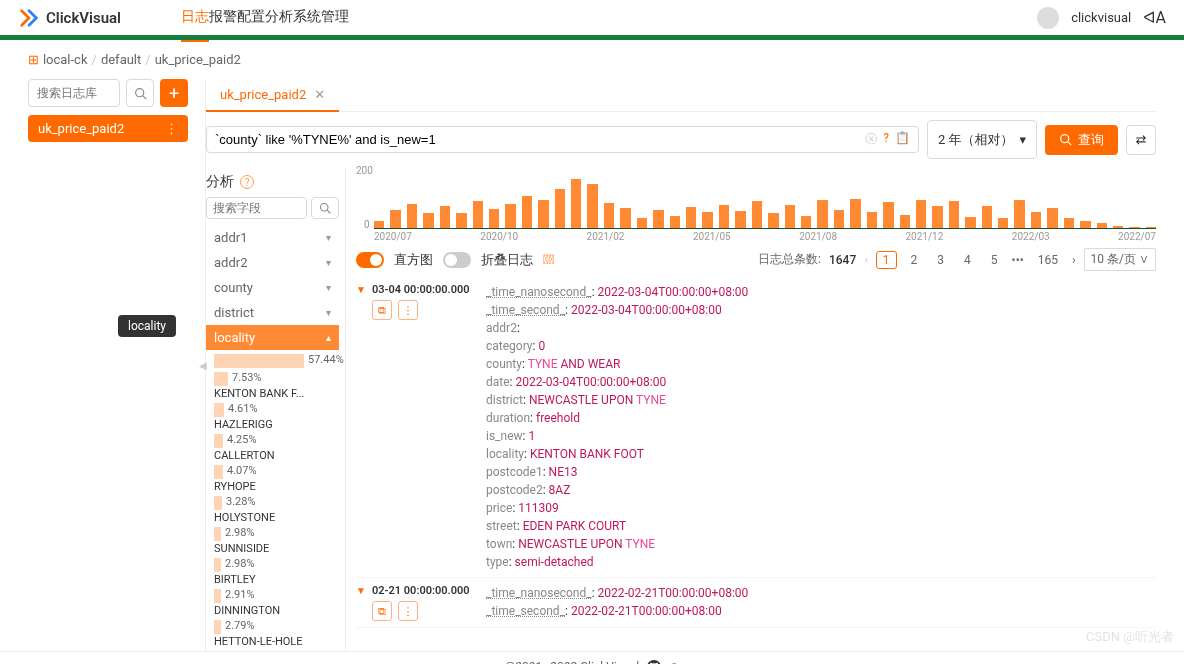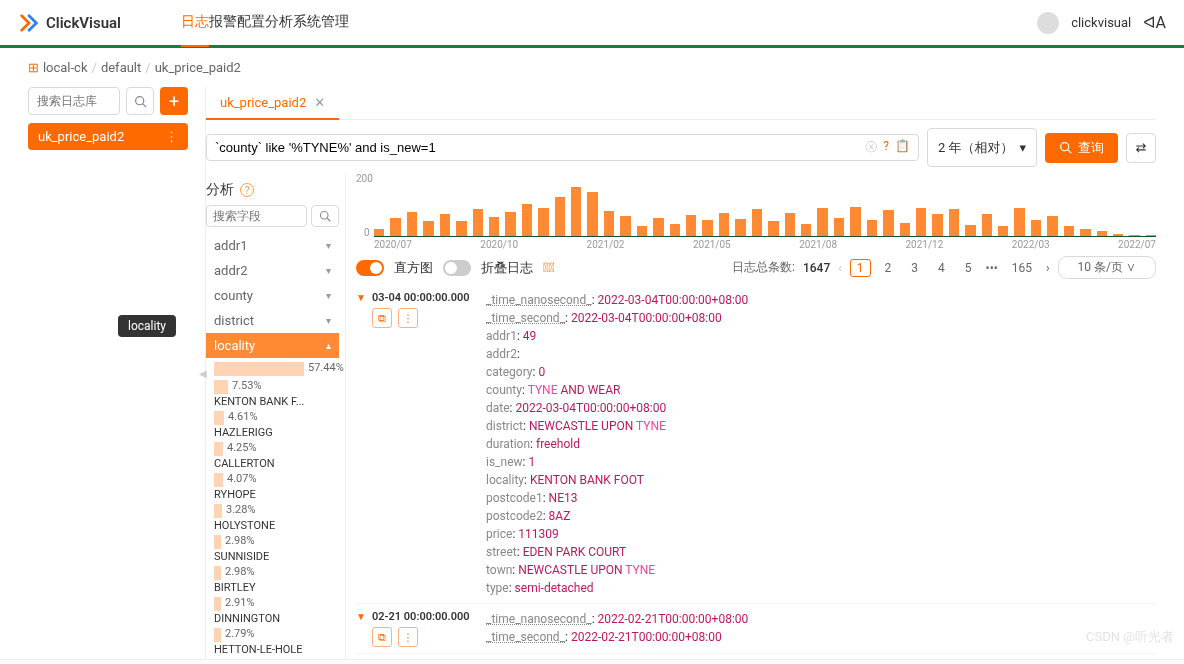--- a/index.html
+++ b/index.html
@@ -1,17 +1,17 @@
 <!DOCTYPE html>
 <html><head>
 <meta charset="utf-8">
 <style>
 * { box-sizing: border-box; margin: 0; padding: 0; }
 body { font-family: -apple-system, "Segoe UI", Roboto, "PingFang SC", "Microsoft YaHei", sans-serif; font-size: 13px; color: #333; background: #fff; }
-.topbar { display: flex; align-items: center; height: 48px; padding: 0 18px; border-bottom: 3px solid #15803d; }
+.topbar { display: flex; align-items: center; height: 40px; padding: 0 18px; border-bottom: 5px solid #15803d; }
 .logo { display: flex; align-items: center; font-weight: 600; font-size: 15px; }
 .logo svg { margin-right: 6px; }
 .nav { display: flex; margin-left: 60px; }
 .nav-item { font-size: 14px; color: #333; padding: 14px 0; cursor: pointer; }
 .nav-item.active { color: #ff6a00; border-bottom: 2px solid #ff6a00; }
 .topbar-right { margin-left: auto; display: flex; align-items: center; gap: 12px; }
 .avatar { width: 22px; height: 22px; border-radius: 50%; background: #ddd; }
 .user-name { font-size: 13px; }
 .translate-icon { font-size: 16px; }
 
@@ -70,21 +70,21 @@
 .switch { width: 28px; height: 16px; border-radius: 8px; position: relative; cursor: pointer; }
 .switch.on { background: #ff6a00; }
 .switch.off { background: #ccc; }
 .switch::after { content: ""; position: absolute; width: 12px; height: 12px; background: #fff; border-radius: 50%; top: 2px; }
 .switch.on::after { right: 2px; }
 .switch.off::after { left: 2px; }
 .hide-icon { color: #ff6a00; }
 .pagination { margin-left: auto; display: flex; align-items: center; gap: 8px; font-size: 12px; color: #666; }
 .page-num { padding: 1px 6px; cursor: pointer; }
 .page-num.active { border: 1px solid #ff6a00; color: #ff6a00; border-radius: 3px; }
-.page-size { border: 1px solid #d9d9d9; border-radius: 9px; padding: 2px 19px; }
+.page-size { border: 1px solid #d9d9d9; border-radius: 2px; padding: 2px 6px; }
 
 .log-list { flex: 1; overflow-y: auto; }
 .log-entry { display: flex; padding: 6px 0; border-bottom: 1px solid #f5f5f5; font-size: 12px; }
 .log-entry-left { width: 130px; flex-shrink: 0; }
 .log-ts-row { display: flex; align-items: center; gap: 6px; }
 .log-caret { color: #ff6a00; font-size: 10px; }
 .log-ts { font-weight: 600; font-size: 11px; }
 .log-actions { display: flex; gap: 6px; margin-top: 4px; margin-left: 16px; }
 .log-action-btn { border: 1px solid #ffb080; border-radius: 3px; width: 20px; height: 20px; display: flex; align-items: center; justify-content: center; color: #ff6a00; cursor: pointer; font-size: 11px; }
 .log-body { flex: 1; line-height: 1.5; }
@@ -381,21 +381,20 @@
                     <span class="log-ts">03-04 00:00:00.000</span>
                   </div>
       <div class="log-actions">
         <div class="log-action-btn">⧉</div>
         <div class="log-action-btn">⋮</div>
       </div>
     </div>
     <div class="log-body">
                   <div class="log-field"><span class="fkey" style="text-decoration:underline dotted;">_time_nanosecond_</span>: <span class="fval">2022-03-04T00:00:00+08:00</span></div>
                   <div class="log-field"><span class="fkey" style="text-decoration:underline dotted;">_time_second_</span>: <span class="fval">2022-03-04T00:00:00+08:00</span></div>
-                  <div class="log-field"><span class="fkey">addr1</span>: <span class="fval">49</span></div>
                   <div class="log-field"><span class="fkey">addr2</span>: <span class="fval"></span></div>
                   <div class="log-field"><span class="fkey">category</span>: <span class="fval">0</span></div>
                   <div class="log-field"><span class="fkey">county</span>: <span class="hl">TYNE</span><span class="fval"> AND WEAR</span></div>
                   <div class="log-field"><span class="fkey">date</span>: <span class="fval">2022-03-04T00:00:00+08:00</span></div>
                   <div class="log-field"><span class="fkey">district</span>: <span class="fval">NEWCASTLE UPON </span><span class="hl">TYNE</span></div>
                   <div class="log-field"><span class="fkey">duration</span>: <span class="fval">freehold</span></div>
                   <div class="log-field"><span class="fkey">is_new</span>: <span class="fval">1</span></div>
                   <div class="log-field"><span class="fkey">locality</span>: <span class="fval">KENTON BANK FOOT</span></div>
                   <div class="log-field"><span class="fkey">postcode1</span>: <span class="fval">NE13</span></div>
                   <div class="log-field"><span class="fkey">postcode2</span>: <span class="fval">8AZ</span></div>

